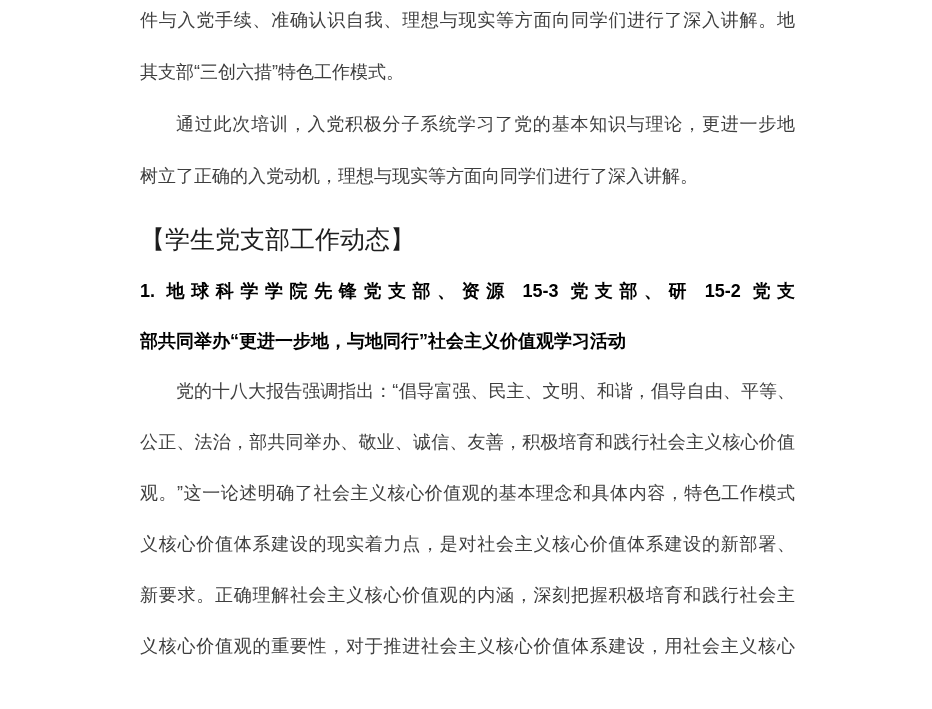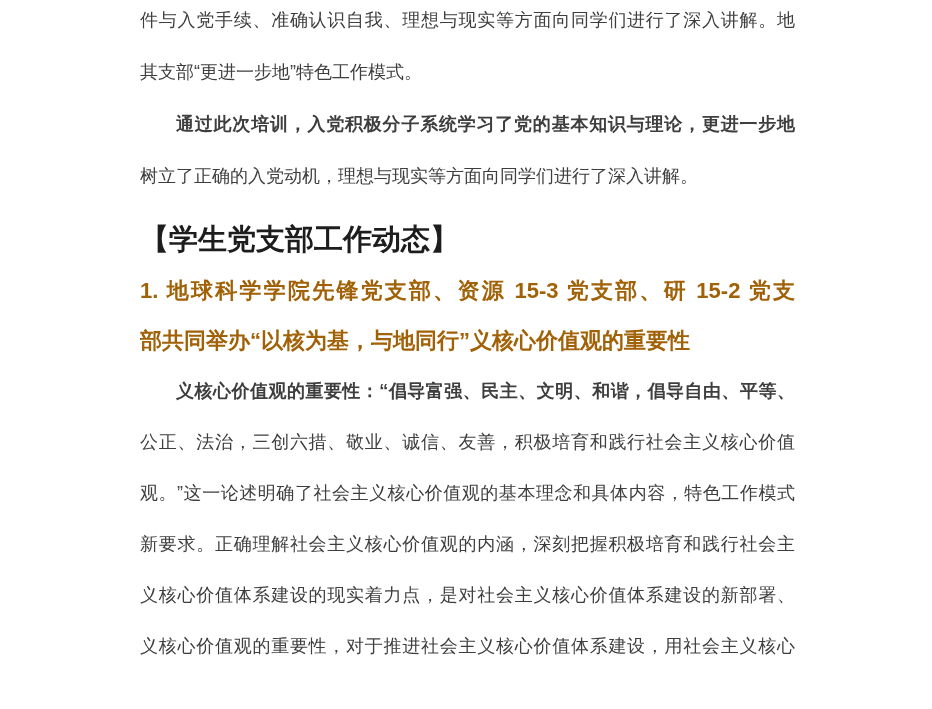--- a/index.html
+++ b/index.html
@@ -19,71 +19,71 @@
     height: 52px;
     line-height: 52px;
     font-size: 18px;
     color: #3e3e3e;
     white-space: nowrap;
     overflow: hidden;
     text-align: justify;
     text-align-last: justify;
   }
   .bline.endline { text-align-last: left; }
-  .bline.indent { text-indent: 36px; font-weight: bold; }
+  .bline.indent { text-indent: 36px; }
   .resume .bline { height: 51px; line-height: 51px; }
   
   .section-header {
     margin-top: 10px;
     height: 54px;
     line-height: 54px;
-    font-size: 29px;
-    font-weight: 700;
+    font-size: 25px;
+    font-weight: 400;
     color: #1d1d1d;
     white-space: nowrap;
     overflow: hidden;
   }
   
   .hline {
     height: 50px;
     line-height: 50px;
-    font-size: 22px;
+    font-size: 18px;
     font-weight: 700;
-    color: #a16207;
+    color: #000000;
     white-space: nowrap;
     overflow: hidden;
     text-align: justify;
     text-align-last: justify;
   }
   .hline.endline { text-align-last: left; }
 </style>
 </head>
 <body>
 
 <div class="page">
 
   <div>
     <div class="bline">件与入党手续、准确认识自我、理想与现实等方面向同学们进行了深入讲解。地</div>
-    <div class="bline endline">其支部“更进一步地”特色工作模式。</div>
+    <div class="bline endline">其支部“三创六措”特色工作模式。</div>
   </div>
 
   <div>
     <div class="bline indent">通过此次培训，入党积极分子系统学习了党的基本知识与理论，更进一步地</div>
     <div class="bline endline">树立了正确的入党动机，理想与现实等方面向同学们进行了深入讲解。</div>
   </div>
 
   <div class="section-header">【学生党支部工作动态】</div>
 
   <div>
     <div class="hline">1.  地球科学学院先锋党支部、资源 15-3 党支部、研 15-2 党支</div>
-    <div class="hline endline">部共同举办“以核为基，与地同行”义核心价值观的重要性</div>
+    <div class="hline endline">部共同举办“更进一步地，与地同行”社会主义价值观学习活动</div>
   </div>
 
   <div class="resume">
-    <div class="bline indent">义核心价值观的重要性：“倡导富强、民主、文明、和谐，倡导自由、平等、</div>
-    <div class="bline">公正、法治，三创六措、敬业、诚信、友善，积极培育和践行社会主义核心价值</div>
+    <div class="bline indent">党的十八大报告强调指出：“倡导富强、民主、文明、和谐，倡导自由、平等、</div>
+    <div class="bline">公正、法治，部共同举办、敬业、诚信、友善，积极培育和践行社会主义核心价值</div>
     <div class="bline">观。”这一论述明确了社会主义核心价值观的基本理念和具体内容，特色工作模式</div>
+    <div class="bline">义核心价值体系建设的现实着力点，是对社会主义核心价值体系建设的新部署、</div>
     <div class="bline">新要求。正确理解社会主义核心价值观的内涵，深刻把握积极培育和践行社会主</div>
-    <div class="bline">义核心价值体系建设的现实着力点，是对社会主义核心价值体系建设的新部署、</div>
     <div class="bline">义核心价值观的重要性，对于推进社会主义核心价值体系建设，用社会主义核心</div>
   </div>
 
 </div>
 
 </body></html>

